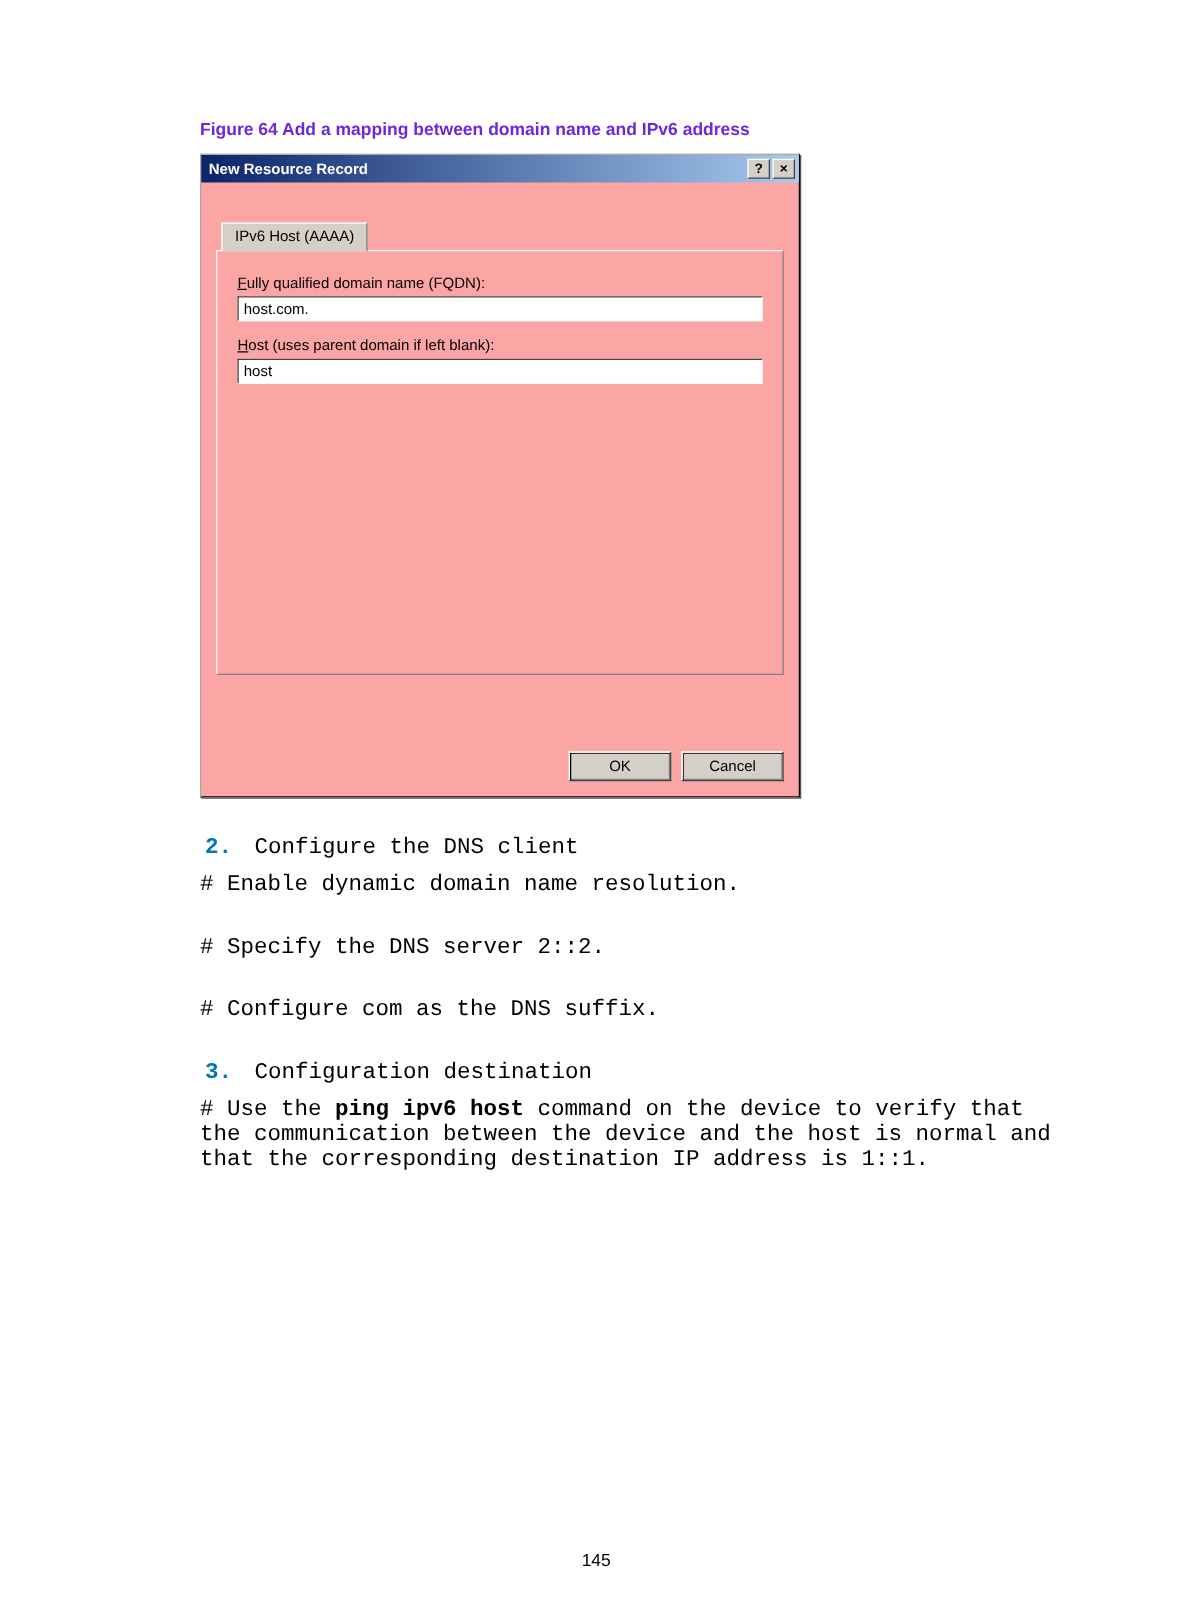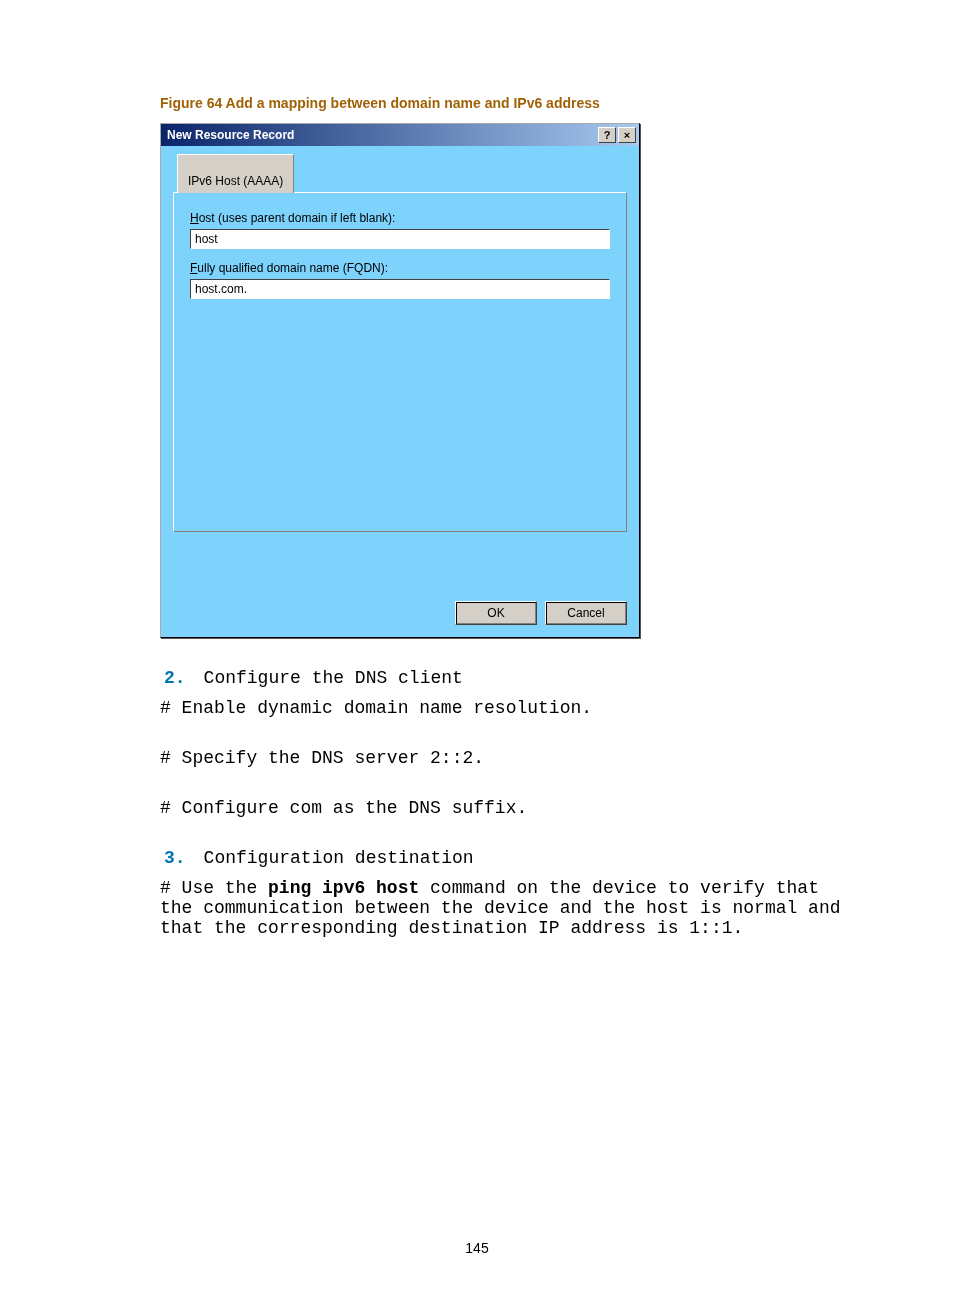--- a/index.html
+++ b/index.html
@@ -8,31 +8,31 @@
     background: #ffffff;
     font-family: Arial, Helvetica, sans-serif;
     width: 954px;
     min-height: 1296px;
     position: relative;
   }
   .page-content {
     padding: 95px 100px 0 160px;
   }
   .figure-caption {
-    color: #a16207;
+    color: #6d28d9;
     font-weight: bold;
     font-size: 14px;
     margin-bottom: 12px;
   }
   .dialog-outer {
     width: 480px;
     box-shadow: 1px 1px 0 #555;
   }
   .dialog {
-    background: #7dd3fc;
+    background: #fca5a5;
     border: 1px solid #000;
     border-top: 1px solid #aaa;
     border-left: 1px solid #aaa;
     box-sizing: border-box;
   }
   .titlebar {
     background: linear-gradient(to right, #0a246a 0%, #a6caf0 100%);
     color: #fff;
     font-weight: bold;
     font-size: 12px;
@@ -66,24 +66,25 @@
     position: relative;
     min-height: 445px;
     box-sizing: border-box;
   }
   .tab {
     display: inline-block;
     background: #d4d0c8;
     border: 1px solid #fff;
     border-right-color: #808080;
     border-bottom: none;
-    padding: 19px 10px 5px 10px;
+    padding: 3px 10px 5px 10px;
     position: relative;
     z-index: 2;
     margin-left: 4px;
+    margin-top: 24px;
   }
   .tab-panel {
     border: 1px solid #fff;
     border-right-color: #808080;
     border-bottom-color: #808080;
     margin-top: -1px;
     padding: 18px 16px 180px 16px;
     position: relative;
     z-index: 1;
     min-height: 340px;
@@ -162,32 +163,32 @@
           <div class="tb-btn">×</div>
         </div>
       </div>
 
       <div class="dialog-body">
         <div class="tab">IPv6 Host (AAAA)</div>
         <div class="tab-panel">
 
           <div class="form-row">
             <div class="form-label">
+              <span class="ul">F</span><span>ully qualified domain name (FQDN):</span>
+            </div>
+            <input class="text-input" type="text" value="host.com." style="">
+          </div>
+
+          <div class="form-row">
+            <div class="form-label">
               <span class="ul">H</span><span>ost (uses parent domain if left blank):</span>
             </div>
             <input class="text-input" type="text" value="host" style="">
           </div>
 
-          <div class="form-row">
-            <div class="form-label">
-              <span class="ul">F</span><span>ully qualified domain name (FQDN):</span>
-            </div>
-            <input class="text-input" type="text" value="host.com." style="">
-          </div>
-
 
         </div>
       </div>
 
       <div class="dialog-buttons">
         <div class="dlg-btn">OK</div>
         <div class="dlg-btn">Cancel</div>
       </div>
     </div>
   </div>

